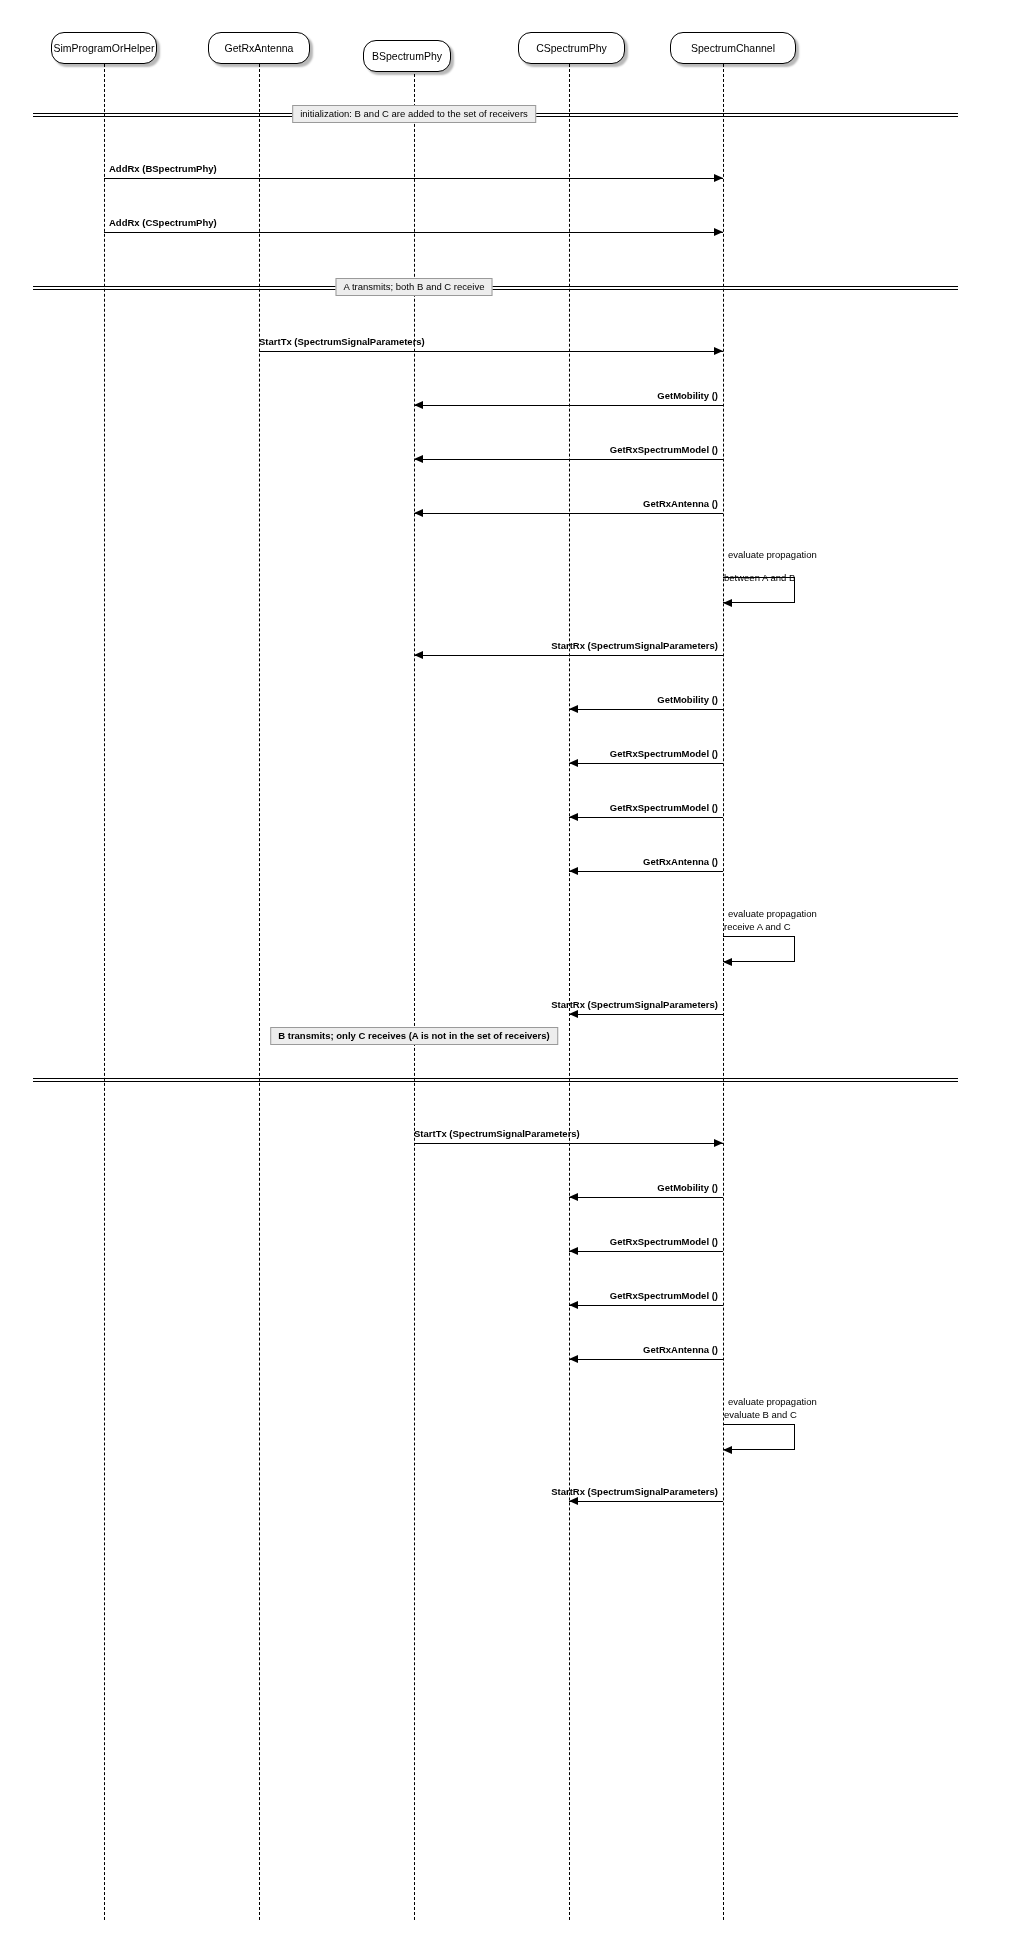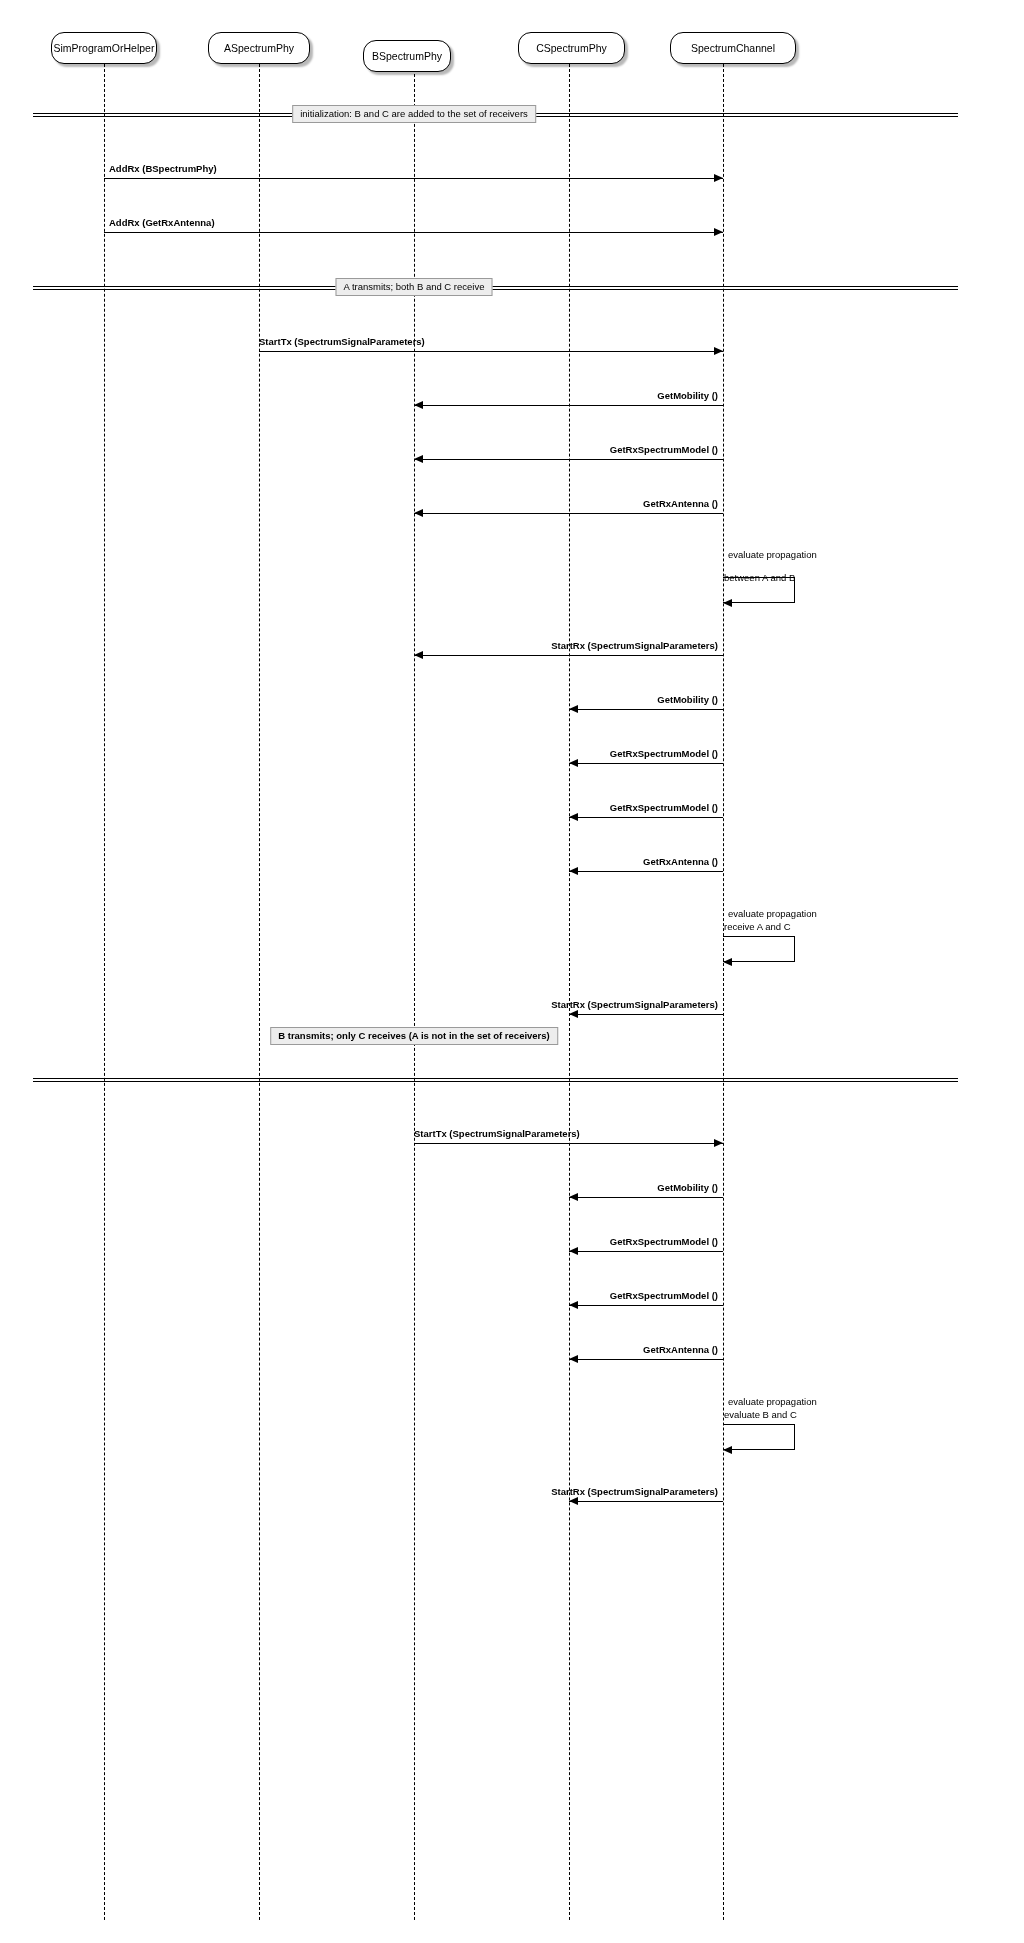--- a/index.html
+++ b/index.html
@@ -110,39 +110,39 @@
     white-space: nowrap;
   }
 </style>
 </head>
 <body>
 
 <div id="diagram">
     <div class="lifeline" style="left: 104px; top: 64px; height: 1856px;"></div>
     <div class="actor-box" style="left: 51px; top: 32px; width: 106px;">SimProgramOrHelper</div>
     <div class="lifeline" style="left: 259px; top: 64px; height: 1856px;"></div>
-    <div class="actor-box" style="left: 208px; top: 32px; width: 102px;">ASpectrumPhy</div>
+    <div class="actor-box" style="left: 208px; top: 32px; width: 102px;">GetRxAntenna</div>
     <div class="lifeline" style="left: 414px; top: 64px; height: 1856px;"></div>
     <div class="actor-box" style="left: 363px; top: 40px; width: 88px;">BSpectrumPhy</div>
     <div class="lifeline" style="left: 569px; top: 64px; height: 1856px;"></div>
     <div class="actor-box" style="left: 518px; top: 32px; width: 107px;">CSpectrumPhy</div>
     <div class="lifeline" style="left: 723px; top: 64px; height: 1856px;"></div>
     <div class="actor-box" style="left: 670px; top: 32px; width: 126px;">SpectrumChannel</div>
     <div class="sep" style="top: 113px;"></div>
     <div class="sep-label" style="left: 414px; top: 105px;">initialization: B and C are added to the set of receivers</div>
     <div class="sep" style="top: 286px;"></div>
     <div class="sep-label" style="left: 414px; top: 278px;">A transmits; both B and C receive</div>
     <div class="sep" style="top: 1078px;"></div>
     <div class="sep-label" style="left: 414px; top: 1027px; font-weight: bold;">B transmits; only C receives  (A is not in the set of receivers)</div>
     <div class="msg" style="left: 104px; top: 178px; width: 619px;"></div>
     <div class="arrowhead arrow-right" style="top: 174px; left: 714px;"></div>
     <div class="msg-label" style="left: 109px; top: 163px;">AddRx (BSpectrumPhy)</div>
     <div class="msg" style="left: 104px; top: 232px; width: 619px;"></div>
     <div class="arrowhead arrow-right" style="top: 228px; left: 714px;"></div>
-    <div class="msg-label" style="left: 109px; top: 217px;">AddRx (GetRxAntenna)</div>
+    <div class="msg-label" style="left: 109px; top: 217px;">AddRx (CSpectrumPhy)</div>
     <div class="msg" style="left: 259px; top: 351px; width: 464px;"></div>
     <div class="arrowhead arrow-right" style="top: 347px; left: 714px;"></div>
     <div class="msg-label" style="left: 259px; top: 336px;">StartTx (SpectrumSignalParameters)</div>
     <div class="msg" style="left: 414px; top: 405px; width: 309px;"></div>
     <div class="arrowhead arrow-left" style="top: 401px; left: 414px;"></div>
     <div class="msg-label right-aligned" style="left: 718px; top: 390px;">GetMobility ()</div>
     <div class="msg" style="left: 414px; top: 459px; width: 309px;"></div>
     <div class="arrowhead arrow-left" style="top: 455px; left: 414px;"></div>
     <div class="msg-label right-aligned" style="left: 718px; top: 444px;">GetRxSpectrumModel ()</div>
     <div class="msg" style="left: 414px; top: 513px; width: 309px;"></div>

